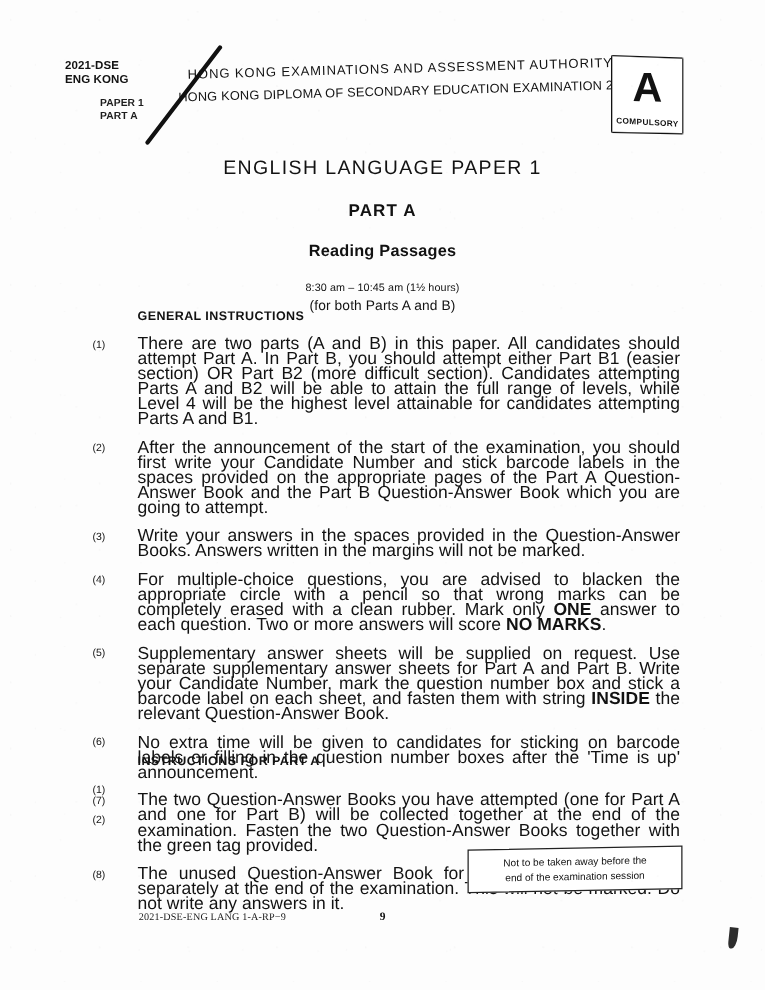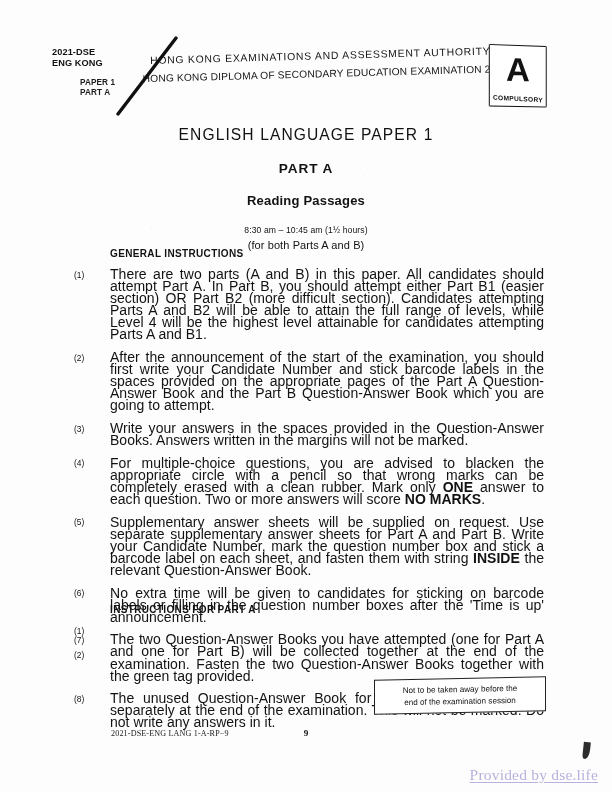--- a/index.html
+++ b/index.html
@@ -374,16 +374,15 @@
       <span>Not to be taken away before the</span>
       <span>end of the examination session</span>
     </div>
   </div>
 
   <div class="footer-code">2021-DSE-ENG LANG 1-A-RP−9</div>
   <div class="footer-page">9</div>
 
   <div class="scan-artifact"></div>
 
-  <div class="watermark">Provided by dse.life</div>
 
   <div class="noise"></div>
 </div>
 
 </body></html>

